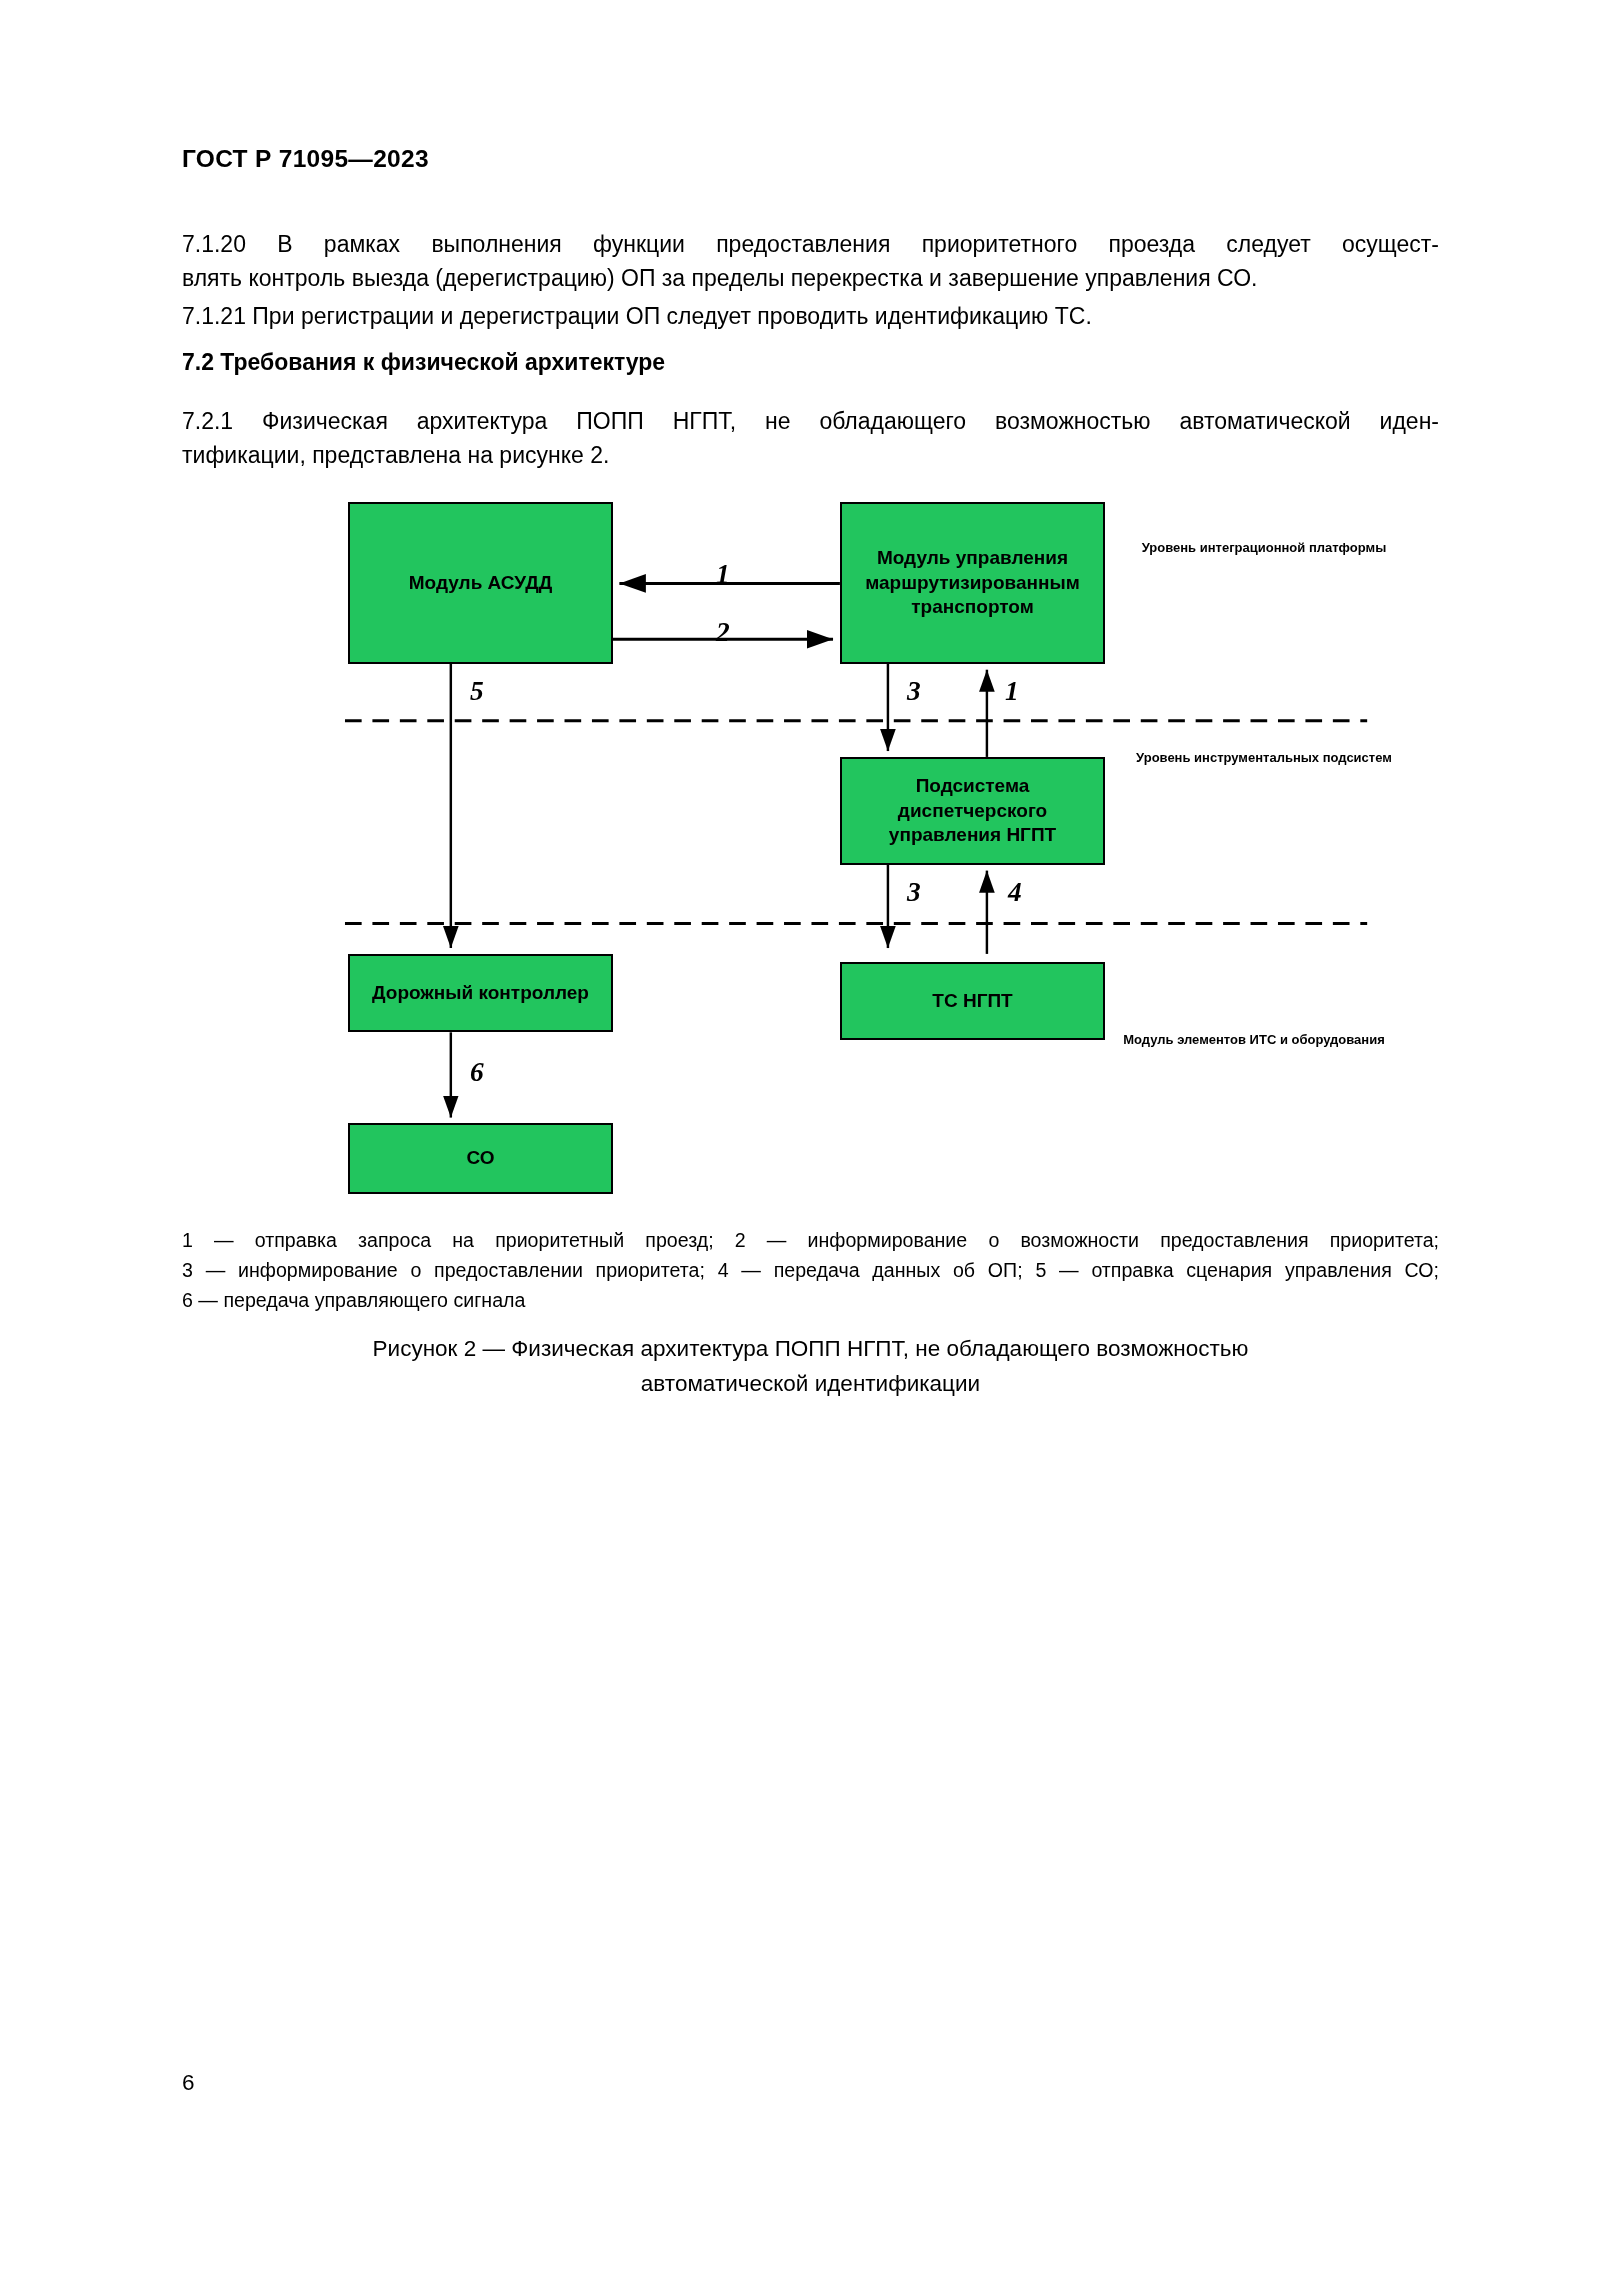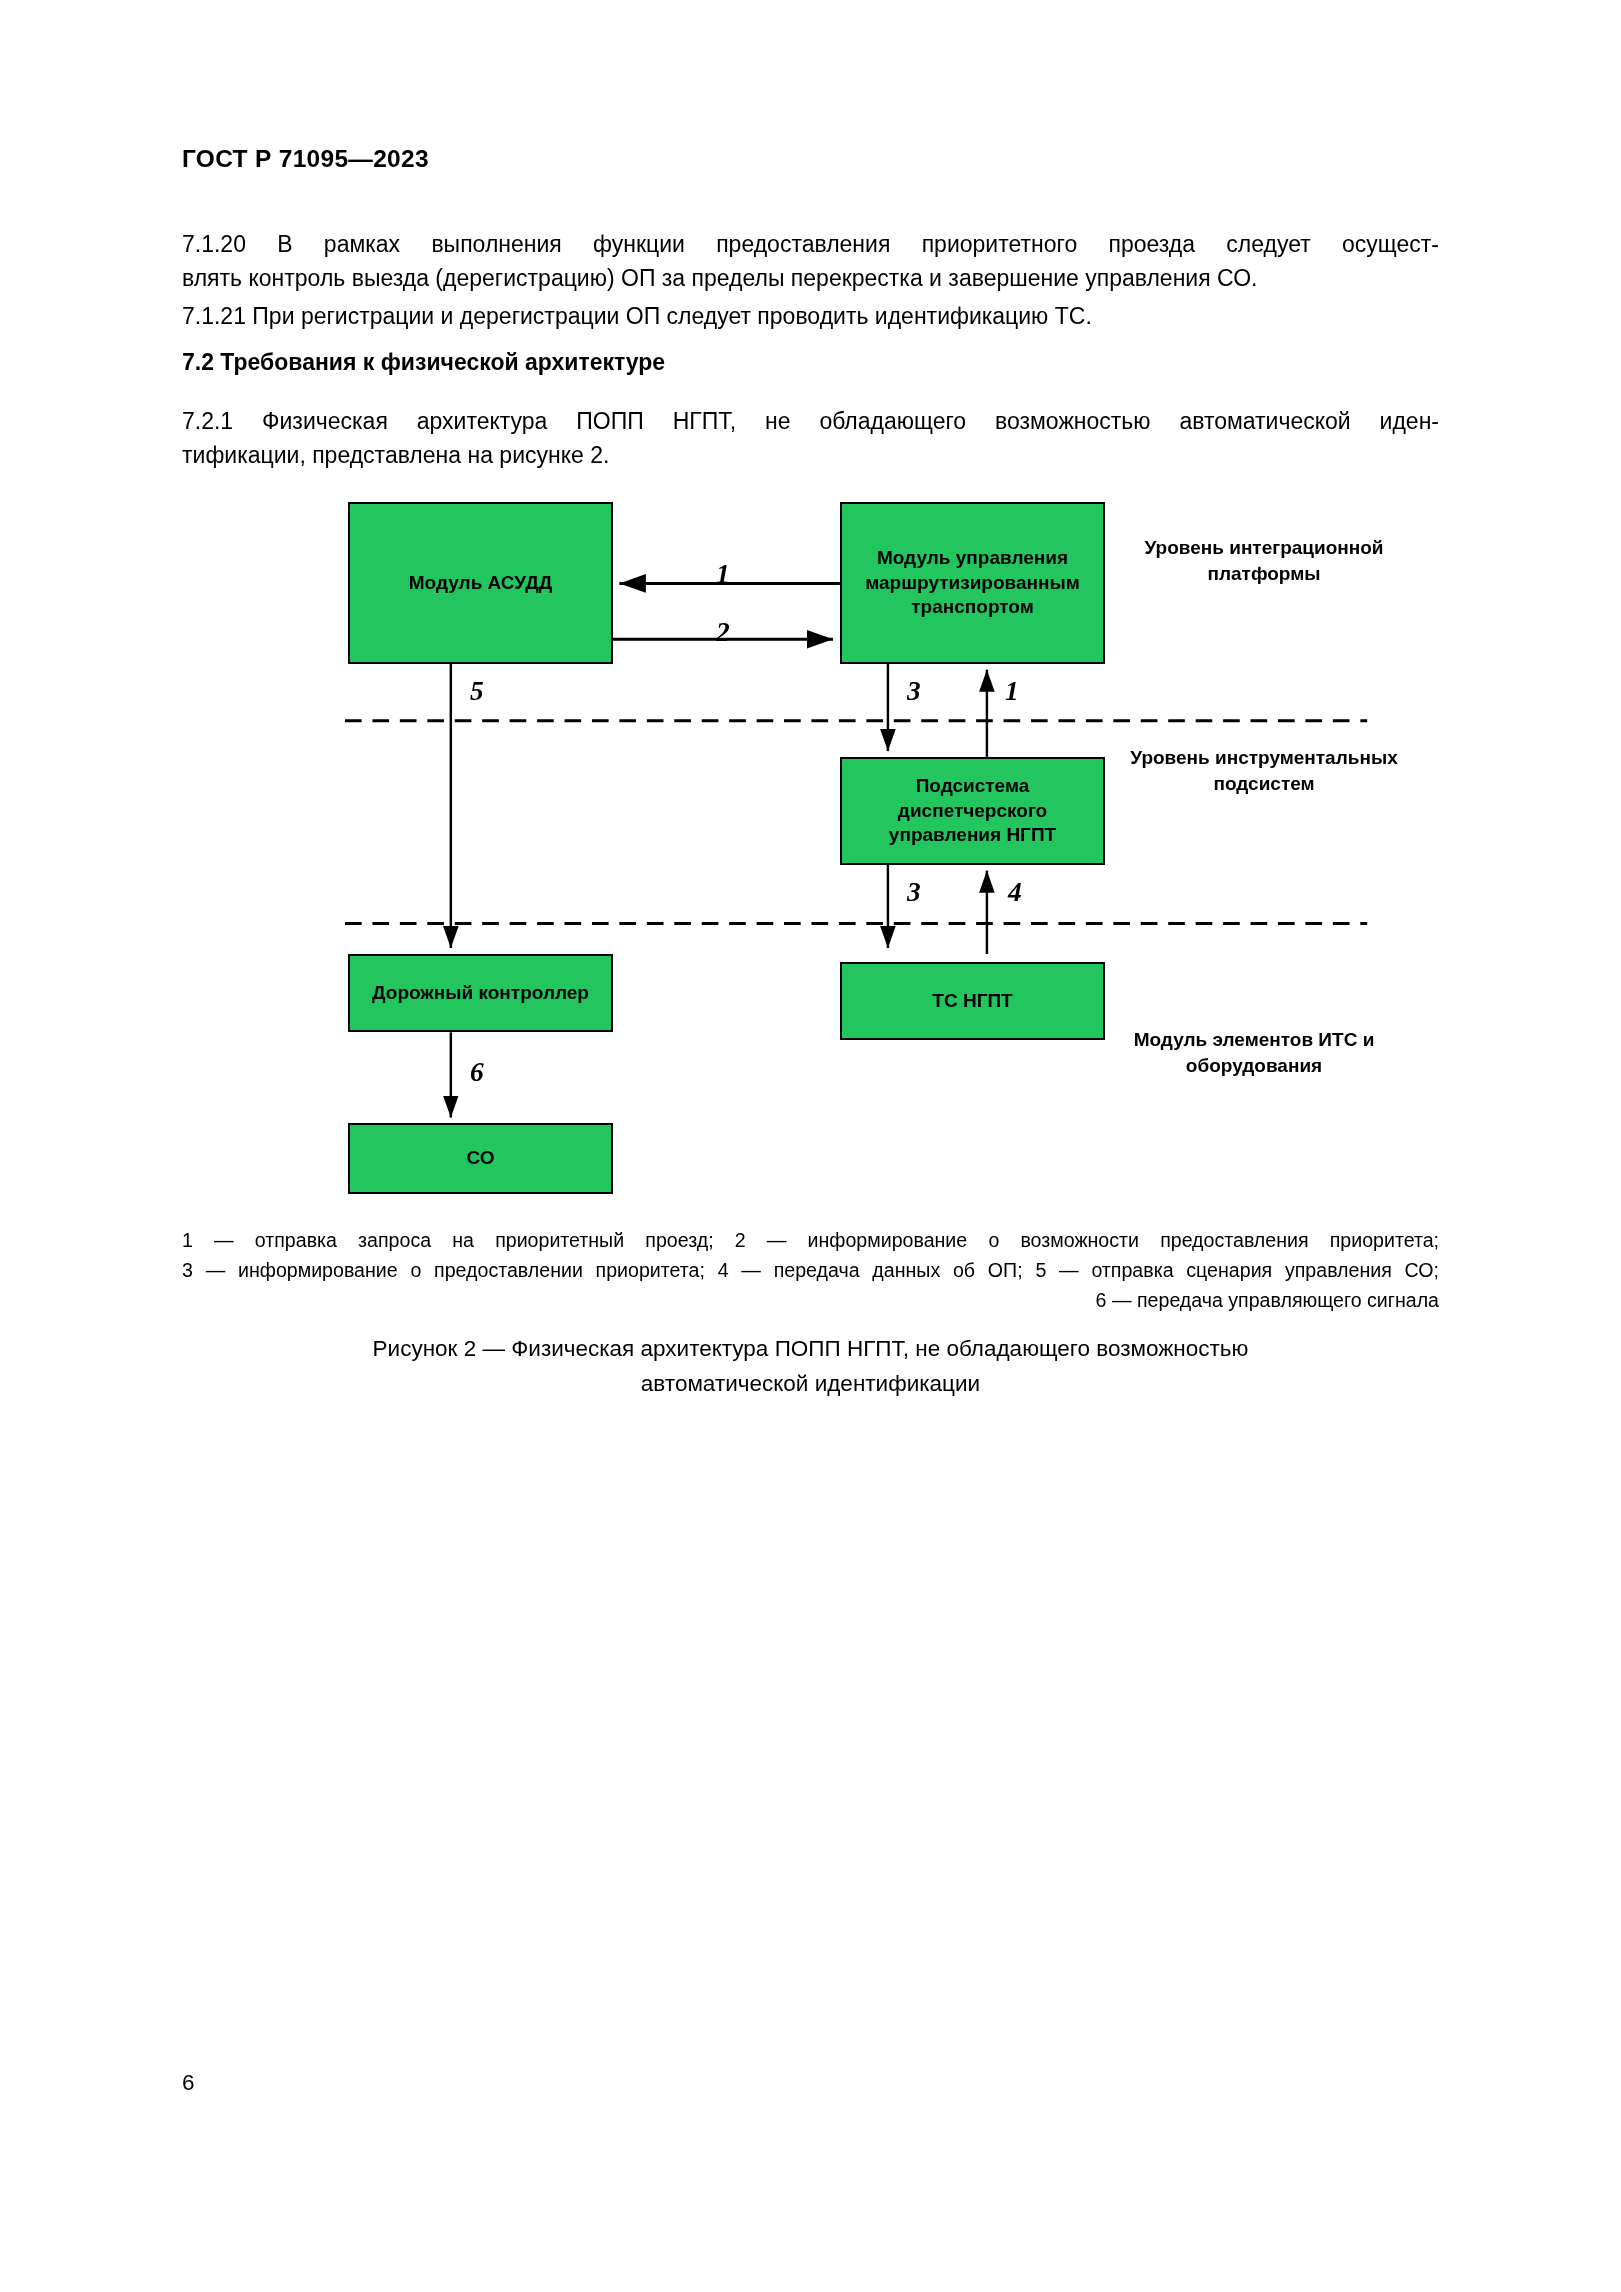--- a/index.html
+++ b/index.html
@@ -83,21 +83,21 @@
   .box-asudd      { left: 348px;  top: 502px;  width: 265px; height: 162px; }
   .box-mumt       { left: 840px;  top: 502px;  width: 265px; height: 162px; }
   .box-podsistema { left: 840px;  top: 757px;  width: 265px; height: 108px; }
   .box-dk         { left: 348px;  top: 954px;  width: 265px; height: 78px;  }
   .box-ts         { left: 840px;  top: 954px;  width: 265px; height: 78px; margin-top: 8px;  }
   .box-so         { left: 348px;  top: 1123px; width: 265px; height: 71px;  }
 
   
   .level-label {
     position: absolute;
-    font-size: 19px;
+    font-size: 13px;
     font-weight: bold;
     line-height: 25.5px;
     text-align: center;
     width: 274px;
   }
   .lvl-integration { left: 1127px; top: 535px; }
   .lvl-instrument  { left: 1127px; top: 745px; }
   .lvl-elements    { left: 1117px; top: 1027px; }
 
   
@@ -129,21 +129,21 @@
   .legend {
     position: absolute;
     left: 182px;
     top: 1225px;
     width: 1257px;
     font-size: 19.6px;
     line-height: 30px;
   }
   .legend-line { display: block; }
   .legend-line.j { text-align: justify; text-align-last: justify; }
-  .legend-line.c { text-align: right; }
+  .legend-line.c { text-align: left; }
 
   
   .fig-caption {
     position: absolute;
     left: 182px;
     top: 1331px;
     width: 1257px;
     font-size: 22.5px;
     line-height: 35px;
     text-align: center;

